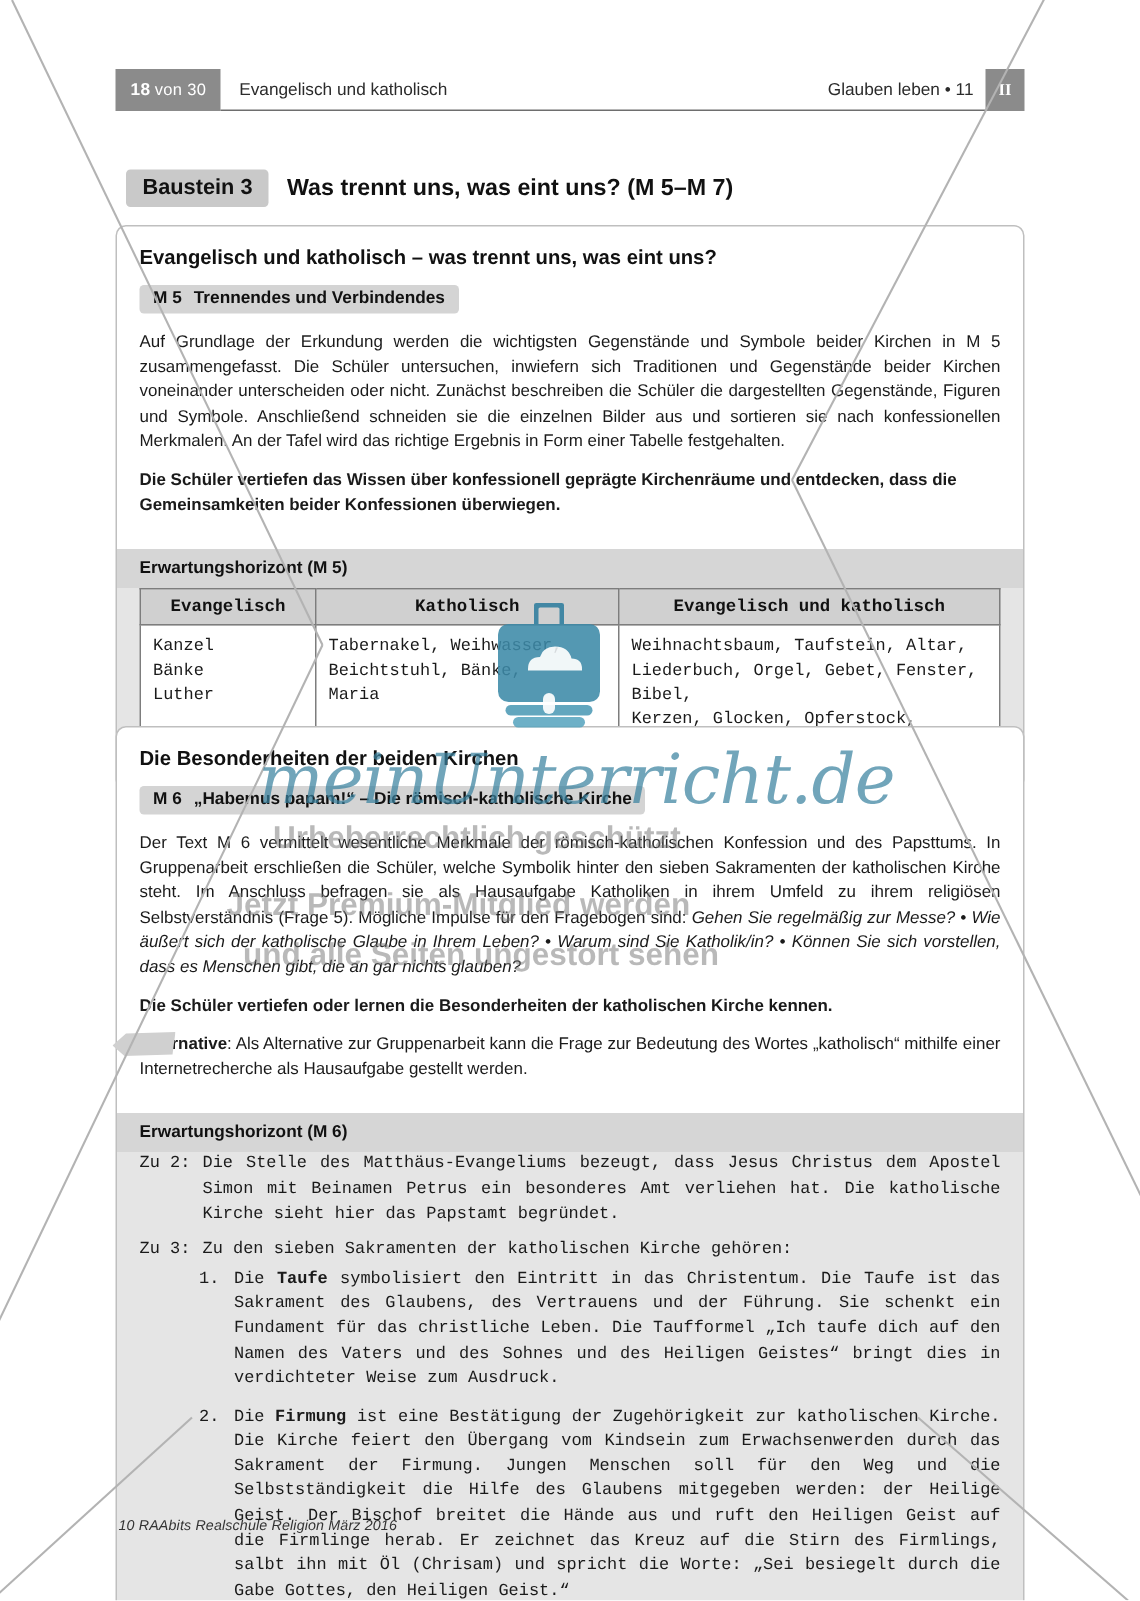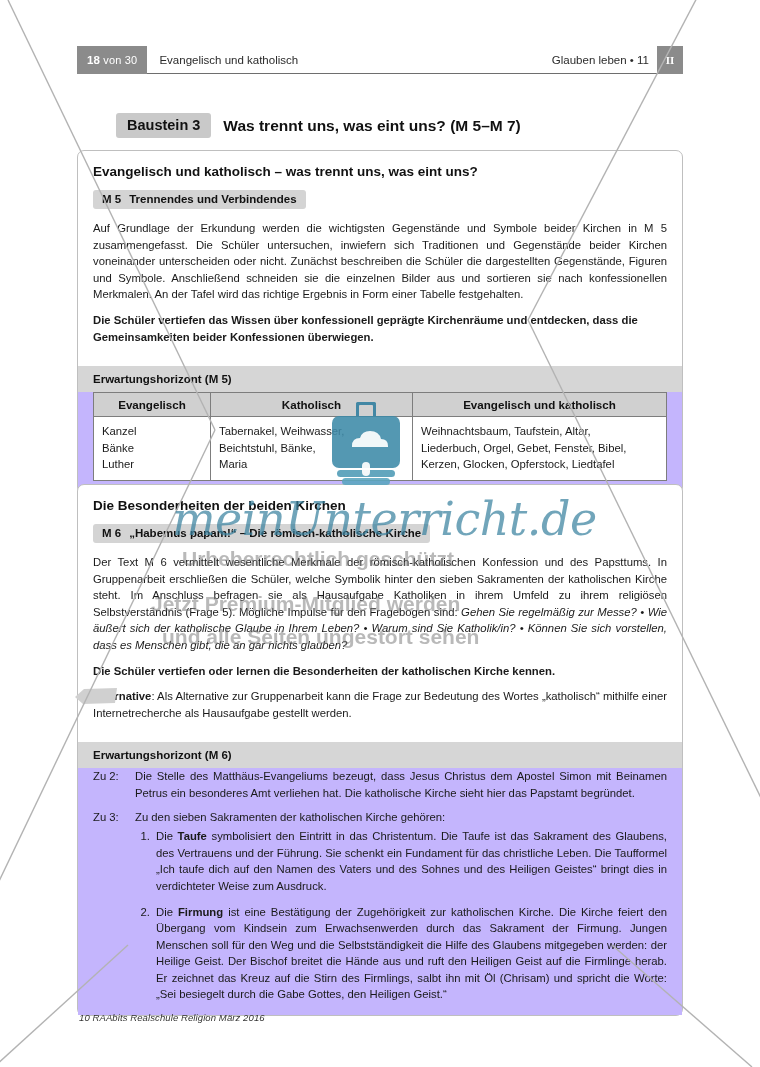--- a/index.html
+++ b/index.html
@@ -83,21 +83,20 @@
   }
 
   
   .baustein-row {
     position: absolute;
     left: 84px;
     top: 113px;
     display: flex;
     align-items: center;
     gap: 12px;
-    margin-left: 32px;
   }
   .baustein-tag {
     background: #c9c9c9;
     color: #111;
     font-weight: bold;
     font-size: 14.5px;
     padding: 4px 11px 5px 11px;
     border-radius: 3px;
   }
   .baustein-title {
@@ -152,22 +151,23 @@
 
   
   .gray-strip {
     background: #d6d6d6;
     padding: 7px 15px 7px 15px;
     font-size: 11.5px;
     font-weight: bold;
     color: #111;
   }
   .gray-body {
-    background: #c4b5fd;
+    background: #e5e5e5;
     padding: 0 15px 12px 15px;
+    font-family: Liberation Mono, monospace;
   }
 
   
   table.erw {
     width: 100%;
     border-collapse: collapse;
     font-size: 11.3px;
     margin: 0;
     background: #ffffff;
   }

